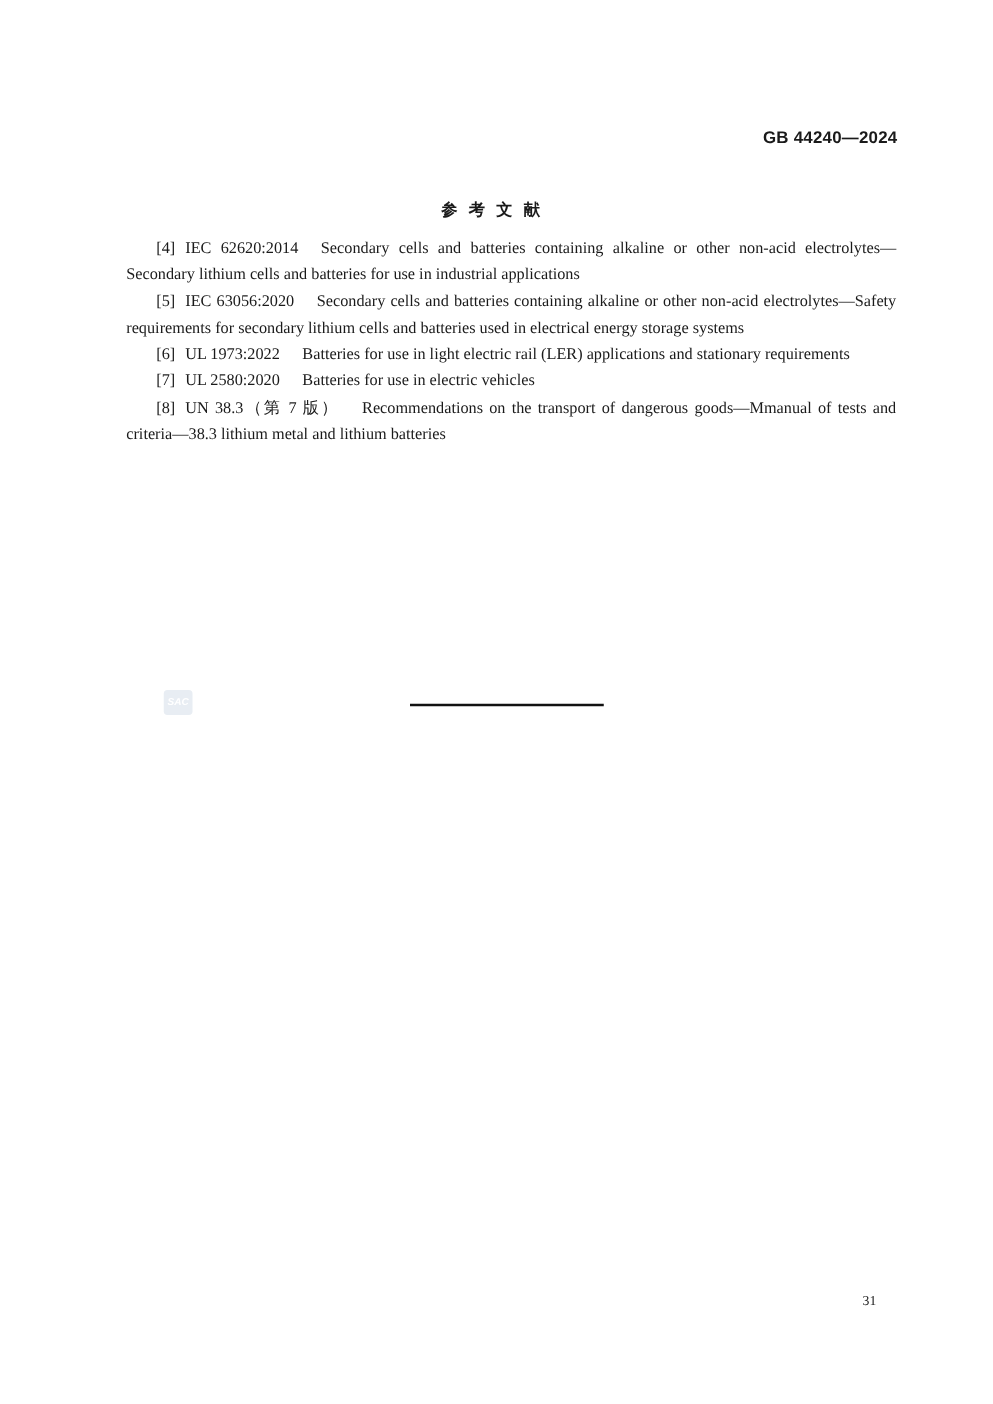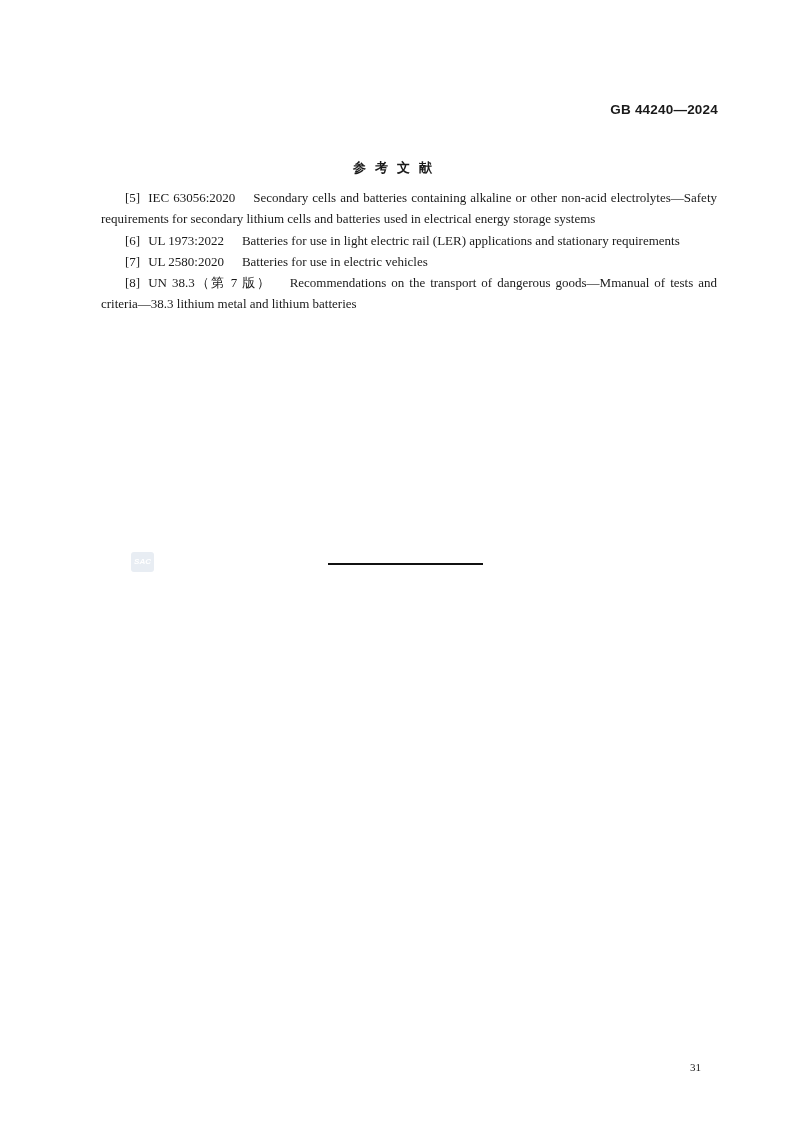--- a/index.html
+++ b/index.html
@@ -10,30 +10,31 @@
   .section-title { position: absolute; top: 159px; left: 0; width: 794px; text-align: center;
                    font-size: 13px; font-weight: bold; letter-spacing: 9px; }
   .refs { position: absolute; top: 187px; left: 101px; width: 616px; font-size: 13px; line-height: 21.3px; }
   .ref { text-align: justify; text-align-last: left; }
   .ref .num { display: inline-block; margin-left: 24px; margin-right: 8px; }
   .ref .code { margin-right: 18px; }
   .sac-logo { position: absolute; top: 552px; left: 131px; width: 23px; height: 20px;
               background: #e8edf3; border-radius: 3px; color: #ffffff; font-size: 8px; font-weight: bold;
               font-style: italic; font-family: "Liberation Sans", sans-serif; text-align: center; line-height: 20px; }
   .end-rule { position: absolute; top: 563px; left: 328px; width: 155px; height: 2px; background: #111111; }
-  .page-number { position: absolute; top: 1061px; left: 690px; font-size: 11px; }
+  .page-number { position: absolute; top: 1035px; left: 690px; font-size: 11px; }
 </style>
 </head>
 <body>
 
 <div class="std-number">GB 44240—2024</div>
 
 <div class="section-title">参考文献</div>
 
 <div class="refs">
+  <div class="ref"><span class="num">[4]</span><span class="code">IEC 62620:2014</span><span>Secondary cells and batteries containing alkaline or other non-acid electrolytes—Secondary lithium cells and batteries for use in industrial applications</span></div>
   <div class="ref"><span class="num">[5]</span><span class="code">IEC 63056:2020</span><span>Secondary cells and batteries containing alkaline or other non-acid electrolytes—Safety requirements for secondary lithium cells and batteries used in electrical energy storage systems</span></div>
   <div class="ref"><span class="num">[6]</span><span class="code">UL 1973:2022</span><span>Batteries for use in light electric rail (LER) applications and stationary requirements</span></div>
   <div class="ref"><span class="num">[7]</span><span class="code">UL 2580:2020</span><span>Batteries for use in electric vehicles</span></div>
   <div class="ref"><span class="num">[8]</span><span class="code">UN 38.3（第 7 版）</span><span>Recommendations on the transport of dangerous goods—Mmanual of tests and criteria—38.3 lithium metal and lithium batteries</span></div>
 </div>
 
 <div class="sac-logo">SAC</div>
 <div class="end-rule"></div>
 
 <div class="page-number">31</div>

